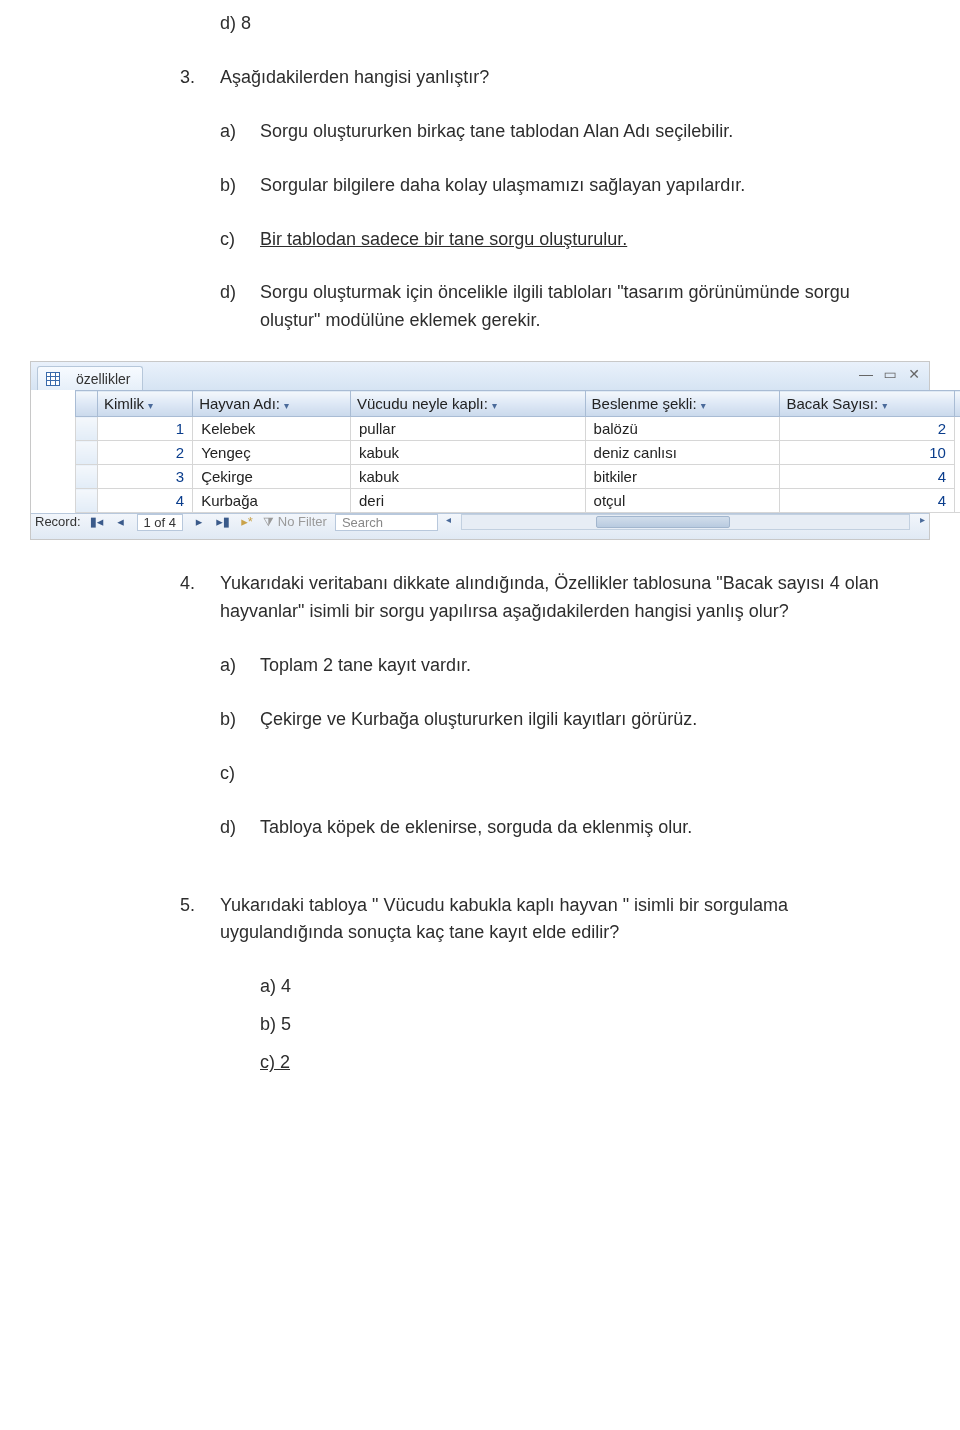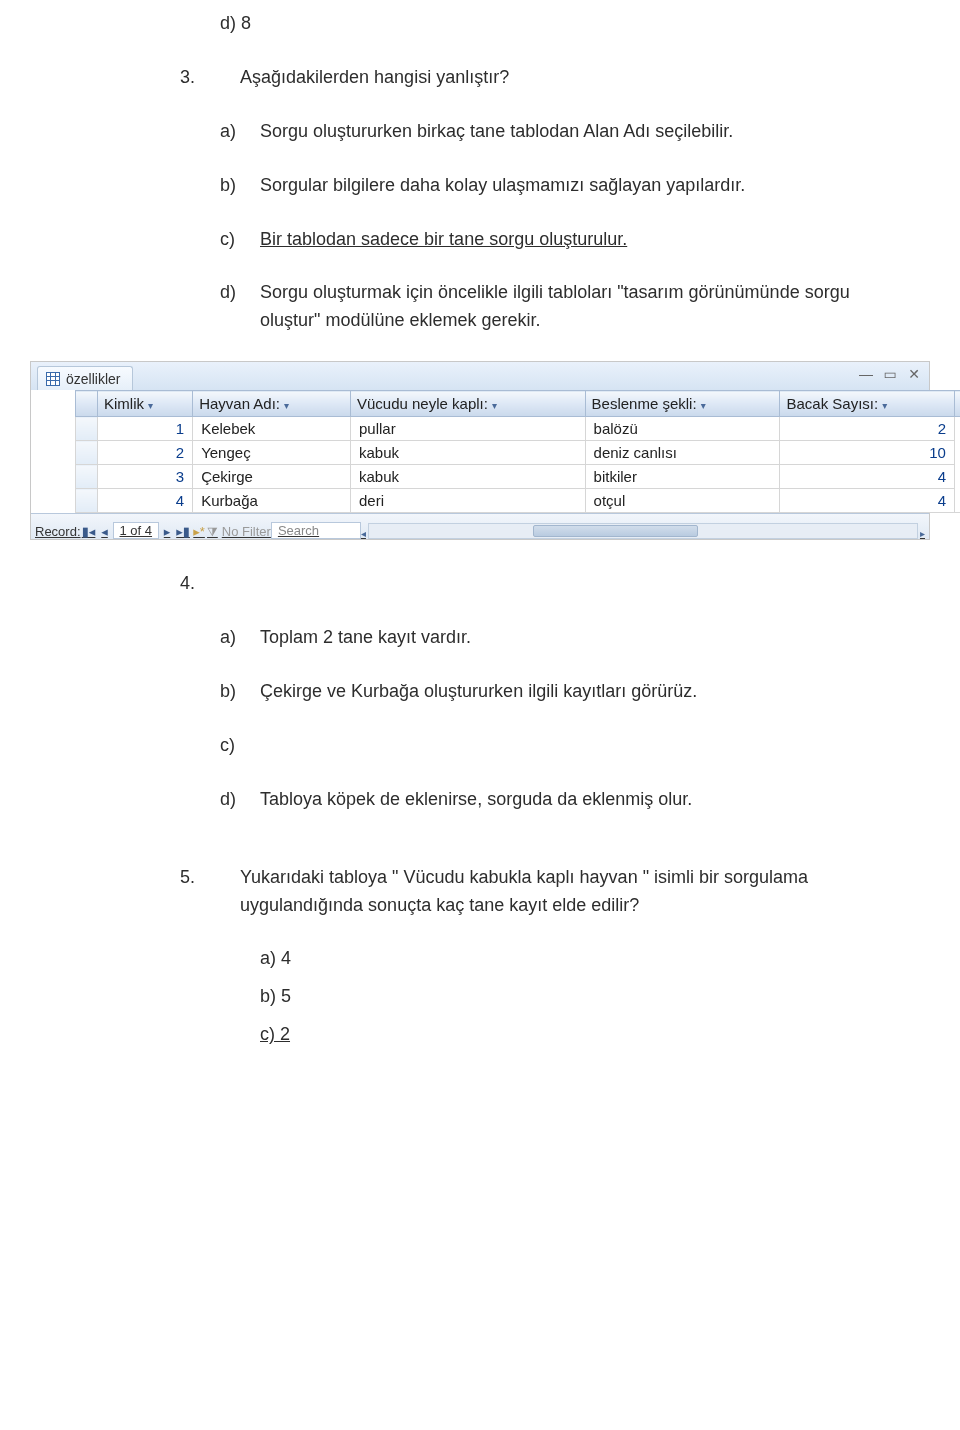--- a/index.html
+++ b/index.html
@@ -16,40 +16,40 @@
     padding-left: 220px;
     padding-right: 80px;
     line-height: 1.55;
   }
   .indent-a { padding-left: 260px; padding-right: 108px; line-height:1.55;}
   .mb { margin-bottom: 26px; }
   .mb-small { margin-bottom: 10px; }
   .underline { text-decoration: underline; }
   .q-flex { display:flex; padding-left:180px; padding-right:80px; line-height:1.55;}
   .q-flex .num { flex:0 0 40px;}
-  .q-flex .txt { flex:1;margin-left:20px;}
+  .q-flex .txt { flex:1;}
   .opt-flex { display:flex; padding-left:220px; padding-right:80px; line-height:1.55;}
   .opt-flex .num { flex:0 0 40px;}
   .opt-flex .txt { flex:1;}
 
   .screenshot-wrap {
     margin: 18px 30px 30px 30px;
     border: 1px solid #c8c8c8;
   }
   .tab-bar {
     background: linear-gradient(#e9f1fb 0%, #d6e4f3 100%);
     display:flex;
     align-items:center;
     height:28px;
     font-size:14px;
     color:#333;
     position:relative;
   }
   .tab-bar .tab {
-    display:flex; align-items:center; gap:6px;
+    display:flex; align-items:center; gap:16px;
     background: linear-gradient(#f7fbff, #e6eff9);
     border:1px solid #b6c7da;
     border-bottom:none;
     border-radius: 3px 3px 0 0;
     padding: 2px 12px 2px 8px;
     margin-left:6px;
     margin-top:4px;
     height:24px;
     text-align:center;
   }
@@ -96,39 +96,39 @@
   table.data tbody td:first-child {
     background: linear-gradient(#f4f8fc, #e2ecf7);
     width:22px;
   }
   .num-col { text-align:right; color:#0a3d8c; }
   .scroll-col { width:18px; background: linear-gradient(#eef3fa,#d4e1f0); }
   .scroll-col .arrow { font-size:10px; color:#4a6a9a; display:block; text-align:center;}
 
   .record-bar {
     display:flex;
-    align-items:flex-end;
+    align-items:flex-start;
     background: linear-gradient(#f2f6fb,#e0e9f4);
     border-top:1px solid #b8c8dc;
     height:26px;
     font-size:13px;
     color:#333;
     padding: 0 4px;
+    gap:8px;
     position:relative;
-    text-decoration:underline;
   }
   .record-bar .nav-btn {
     display:inline-block; width:16px; text-align:center; color:#3a5a8a;
   }
   .record-bar .rec-box {
     background:#fff; border:1px solid #b8c8dc; padding:0 6px;
   }
   .record-bar .filter { color:#9a9a9a; display:flex; align-items:center; gap:4px;}
   .record-bar .search {
-    background:#fff; border:1px solid #b8c8dc; padding:0 6px; color:#888; width:90px;
+    background:#fff; border:1px solid #b8c8dc; padding:0 6px; color:#888; width:103px;
   }
   .hscroll-track {
     flex:1; height:16px;
     background:#e7edf5; border:1px solid #c2d0e0;
     position:relative; margin:0 2px;
   }
   .hscroll-thumb {
     position:absolute; left:30%; top:1px; height:12px; width:30%;
     background: linear-gradient(#d1ddeb,#b9cbe0); border:1px solid #a2b6ce;
     border-radius:2px;
@@ -243,20 +243,21 @@
     <span class="hscroll-ar">◂</span>
     <div class="hscroll-track">
         <div class="hscroll-thumb"></div>
       </div>
     <span class="hscroll-ar">▸</span>
   </div>
 </div>
 
 <div class="q-flex mb">
   <span class="num">4.</span>
+  <span class="txt">Yukarıdaki veritabanı dikkate alındığında, Özellikler tablosuna "Bacak sayısı 4 olan hayvanlar" isimli bir sorgu yapılırsa aşağıdakilerden hangisi yanlış olur?</span>
 </div>
 <div class="opt-flex mb">
     <span class="num">a)</span>
     <span class="txt">Toplam 2 tane kayıt vardır.</span>
   </div>
 <div class="opt-flex mb">
     <span class="num">b)</span>
     <span class="txt">Çekirge ve Kurbağa oluştururken ilgili kayıtları görürüz.</span>
   </div>
 <div class="opt-flex mb">

